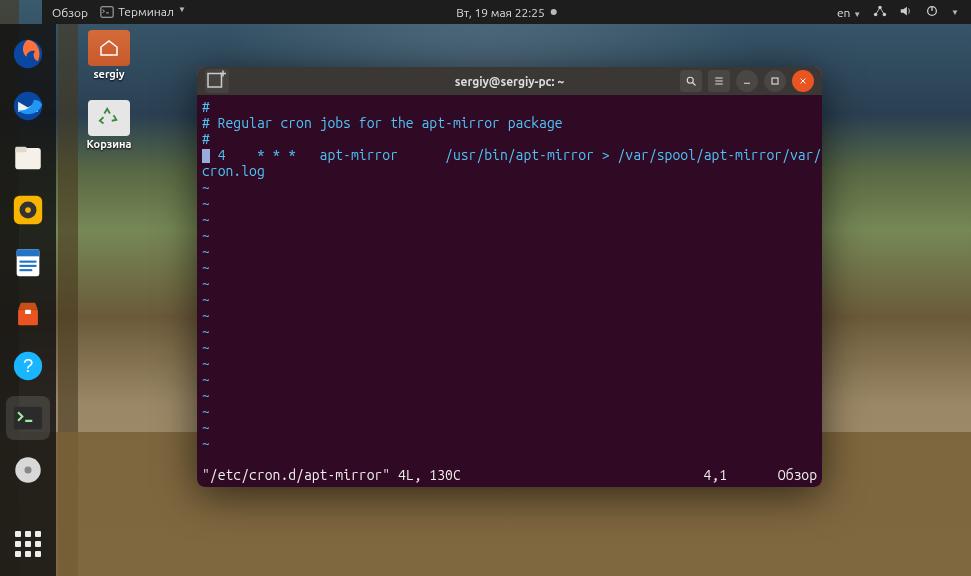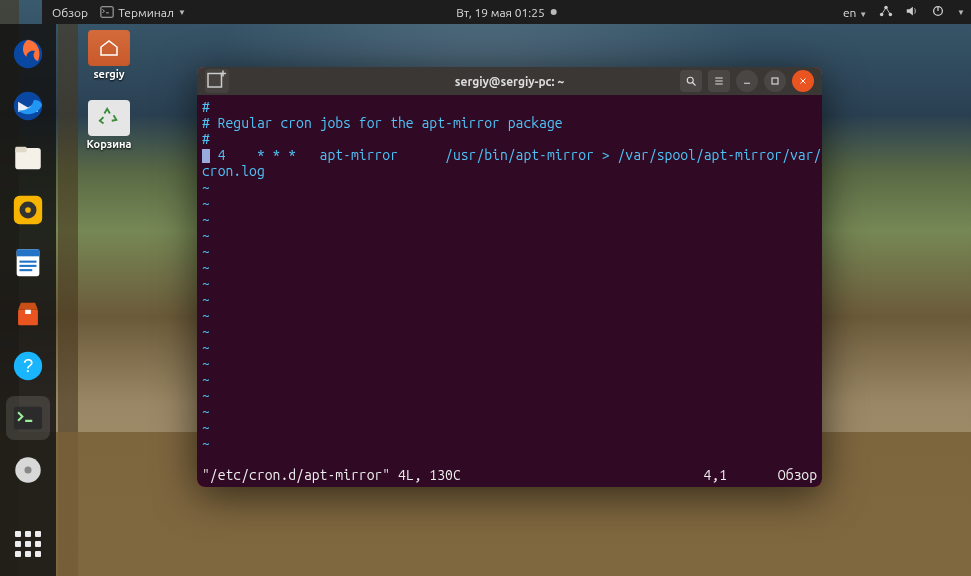--- a/index.html
+++ b/index.html
@@ -19,22 +19,22 @@
   }
 
   
   .topbar {
     position: absolute; top:0; left:0; right:0; height:24px;
     background:#1d1d1d; color:#ddd; font-size:12px;
     display:flex; align-items:center; z-index:50;margin-left:42px;
   }
   .topbar .left { display:flex; align-items:center; gap:12px; padding-left:10px; }
   .topbar .center { position:absolute; left:50%; transform:translateX(-50%); display:flex; align-items:center; gap:6px; }
-  .topbar .right { margin-left:auto; display:flex; align-items:center; gap:12px; padding-right:6px; }
-  .topbar .app-indicator { display:flex; align-items:center; gap:4px; }
+  .topbar .right { margin-left:auto; display:flex; align-items:center; gap:12px; padding-right:12px; }
+  .topbar .app-indicator { display:flex; gap:4px; }
   .topbar .tri { font-size:8px; opacity:.8; }
   .dot { width:6px; height:6px; border-radius:50%; background:#bbb; display:inline-block; }
   .topbar svg { width:14px; height:14px; fill:#ccc; }
 
   
   .dock {
     position:absolute; left:0; top:24px; bottom:0; width:56px;
     background:rgba(20,20,20,0.85);
     display:flex; flex-direction:column; align-items:center; padding-top:8px; gap:8px;
     z-index:40;
@@ -104,21 +104,21 @@
     <span class="app-indicator">
       <svg viewBox="0 0 16 16">
           <rect x="1" y="2" width="14" height="12" rx="1" fill="none" stroke="#ccc"></rect>
           <path d="M3 5l2 2-2 2M7 9h3" stroke="#ccc" fill="none"></path>
         </svg>
       <span>Терминал</span>
       <span class="tri">▼</span>
     </span>
   </div>
   <div class="center">
-    <span>Вт, 19 мая  01:25</span>
+    <span>Вт, 19 мая  22:25</span>
     <span class="dot"></span>
   </div>
   <div class="right">
     <span>
       <span>en</span>
       <span class="tri">▼</span>
     </span>
     <span><svg viewBox="0 0 16 16">
           <circle cx="3" cy="12" r="2"></circle>
           <circle cx="8" cy="4" r="2"></circle>

